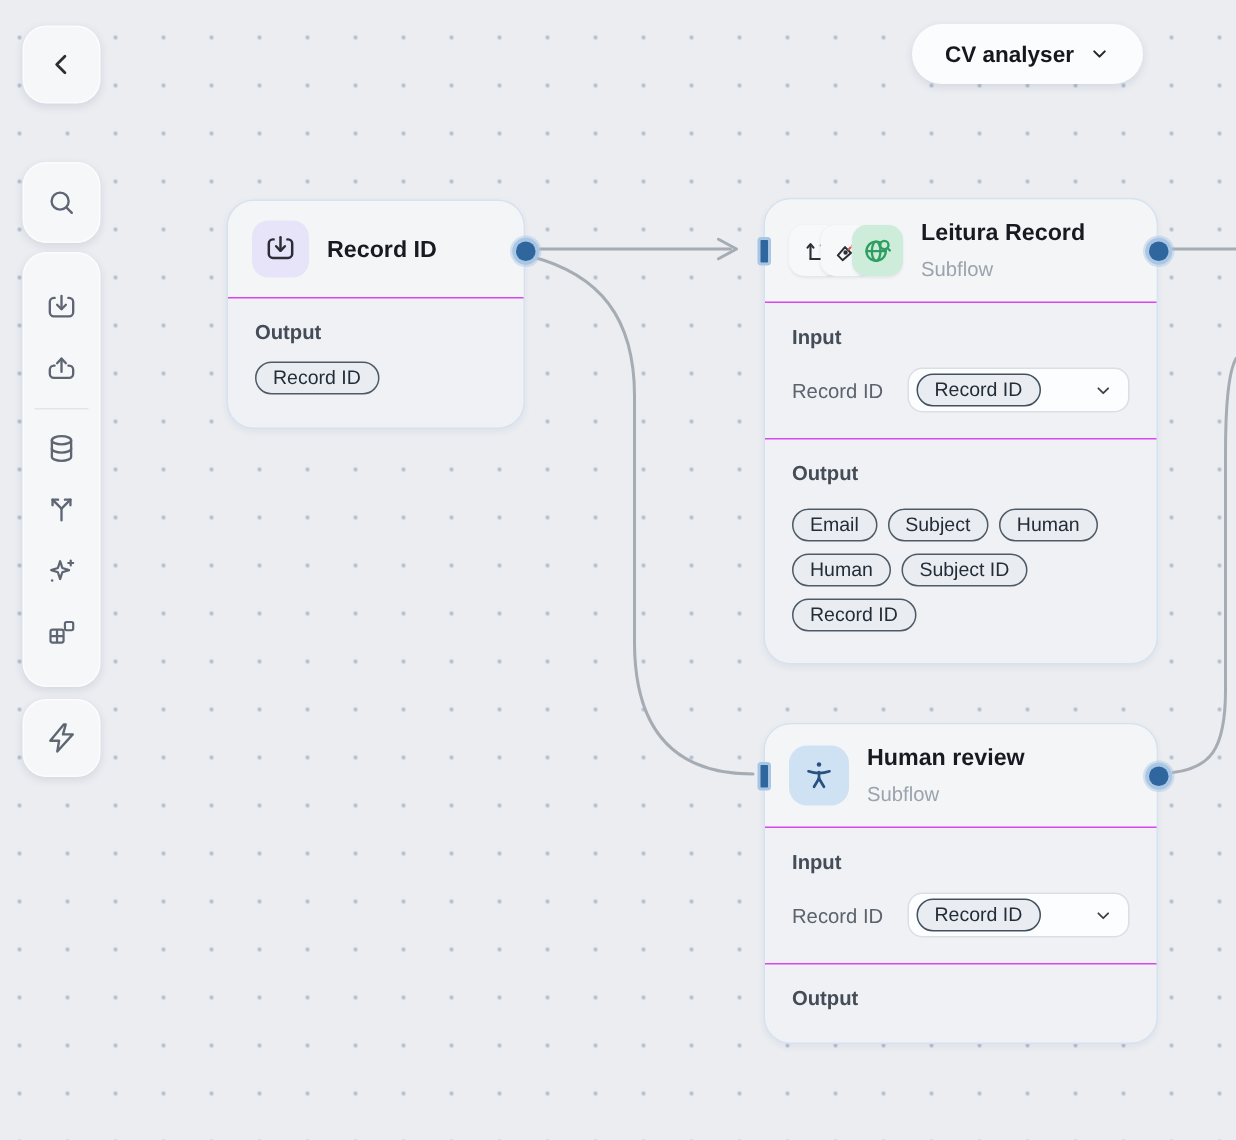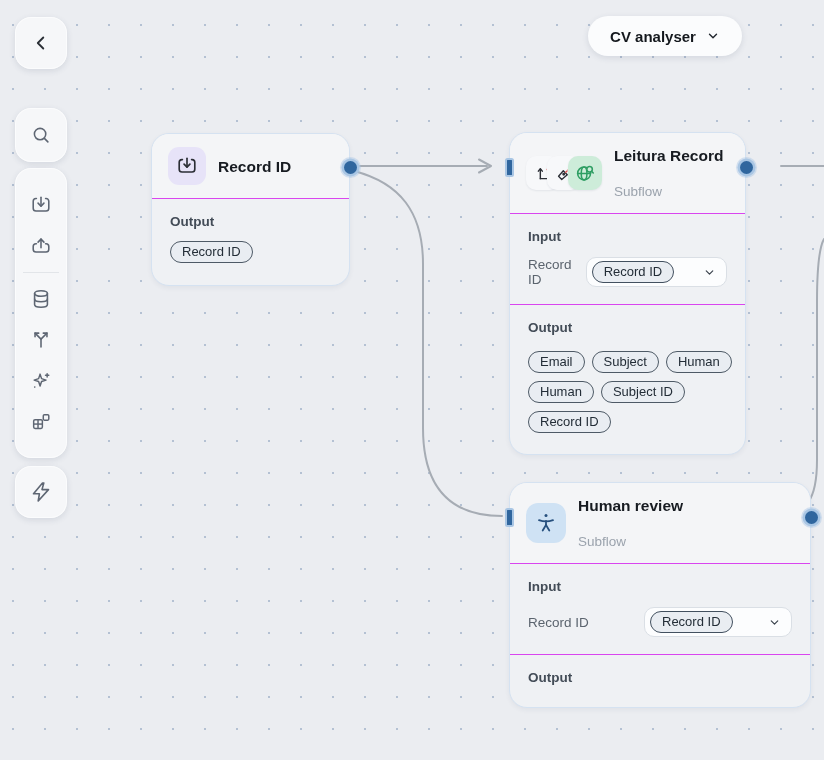--- a/index.html
+++ b/index.html
@@ -30,39 +30,39 @@
   .tool-col { top:168px; height:290px; flex-direction:column; padding:8px 0; gap:3px; }
   .tool-btn {
     width:44px; height:38px; border:none; background:transparent; border-radius:10px;
     display:flex; align-items:center; justify-content:center; color:#5e6673; cursor:pointer;
   }
   .tool-divider { width:36px; height:1px; background:#e2e5e9; margin:4px 0; }
   .icon-svg { display:block; }
 
   
   .flow-select {
-    position:absolute; left:588px; top:16px; width:154px; height:40px; z-index:3;
+    position:absolute; left:608px; top:16px; width:154px; height:40px; z-index:3;
     background:#fbfcfd; border-radius:20px;
     box-shadow:0 2px 6px rgba(45,60,90,.12);
     display:flex; align-items:center; justify-content:center; gap:10px;
     font-size:15px; font-weight:700; color:#14181d; cursor:pointer;
   }
 
   
   .node {
     position:absolute; z-index:2;
     background:#eff1f4; border:1px solid #d5e2f1; border-radius:18px;
     box-shadow:0 2px 5px rgba(30,50,80,.06);
   }
   .node-header {
     display:flex; align-items:center; gap:12px; padding:13px 16px;
     background:#f4f5f7; border-radius:17px 17px 0 0;
   }
   .node-title { font-size:15.5px; font-weight:700; color:#171b21; line-height:19px; }
-  .node-sub { font-size:13.5px; color:#9ba3ad; line-height:17px; margin-top:18px; }
+  .node-sub { font-size:13.5px; color:#9ba3ad; line-height:17px; margin-top:6px; }
   .node-section { border-top:1px solid #d946ef; padding:15px 18px 17px; }
   .section-label { font-size:13.5px; font-weight:700; color:#434c57; }
   .field-row { display:flex; align-items:center; justify-content:space-between; margin-top:13px; }
   .field-label { font-size:13.5px; color:#5b646e; }
   .pill {
     display:inline-block; background:#e9edf2; border:1.4px solid #4e5a66; border-radius:999px;
     padding:2px 11px; font-size:13px; color:#232d37; line-height:16px; white-space:nowrap;
   }
   .pills { display:flex; flex-wrap:wrap; gap:8px 7px; margin-top:12px; }
   .select-box {
@@ -194,21 +194,21 @@
     </div>
     <div class="node-section" style="padding-bottom:22px;">
       <div class="section-label">Output</div>
       <div class="pills">
         <span class="pill">Record ID</span>
       </div>
     </div>
     <span class="port-out" style="top:27px;"></span>
   </div>
 
-  <div class="node" style="left:509px; top:132px; width:237px;">
+  <div class="node" style="left:509px; top:132px; width:263px;">
     <div class="node-header">
       <div class="badge-stack">
         <div class="badge bg-light" style="z-index:1;">
           <svg width="19" height="19" viewBox="0 0 24 24" fill="none" stroke="#2b2e35" stroke-width="1.8" stroke-linecap="round" stroke-linejoin="round">
               <path d="M8 18.5 V6.5"></path>
               <path d="M5.5 9 L8 6 L10.5 9"></path>
               <path d="M8 18.5 H18"></path>
               <circle cx="17" cy="7" r="1.2" fill="#df5450" stroke="none"></circle>
             </svg>
         </div>
@@ -254,21 +254,21 @@
         <span class="pill">Human</span>
         <span class="pill">Human</span>
         <span class="pill">Subject ID</span>
         <span class="pill">Record ID</span>
       </div>
     </div>
     <span class="port-in" style="top:25px;"></span>
     <span class="port-out" style="top:28px;"></span>
   </div>
 
-  <div class="node" style="left:509px; top:482px; width:302px;">
+  <div class="node" style="left:509px; top:482px; width:263px;">
     <div class="node-header">
       <div class="badge bg-blue">
         <svg width="24" height="24" viewBox="0 0 24 24" fill="none" stroke="#27507e" stroke-width="1.8" stroke-linecap="round" stroke-linejoin="round">
             <circle cx="12" cy="4.6" r="1.5" fill="#27507e" stroke="none"></circle>
             <path d="M5 9.2 C9.5 10.8 14.5 10.8 19 9.2"></path>
             <path d="M12 9.8 V14"></path>
             <path d="M12 14 L8.7 19.5"></path>
             <path d="M12 14 L15.3 19.5"></path>
           </svg>
       </div>

